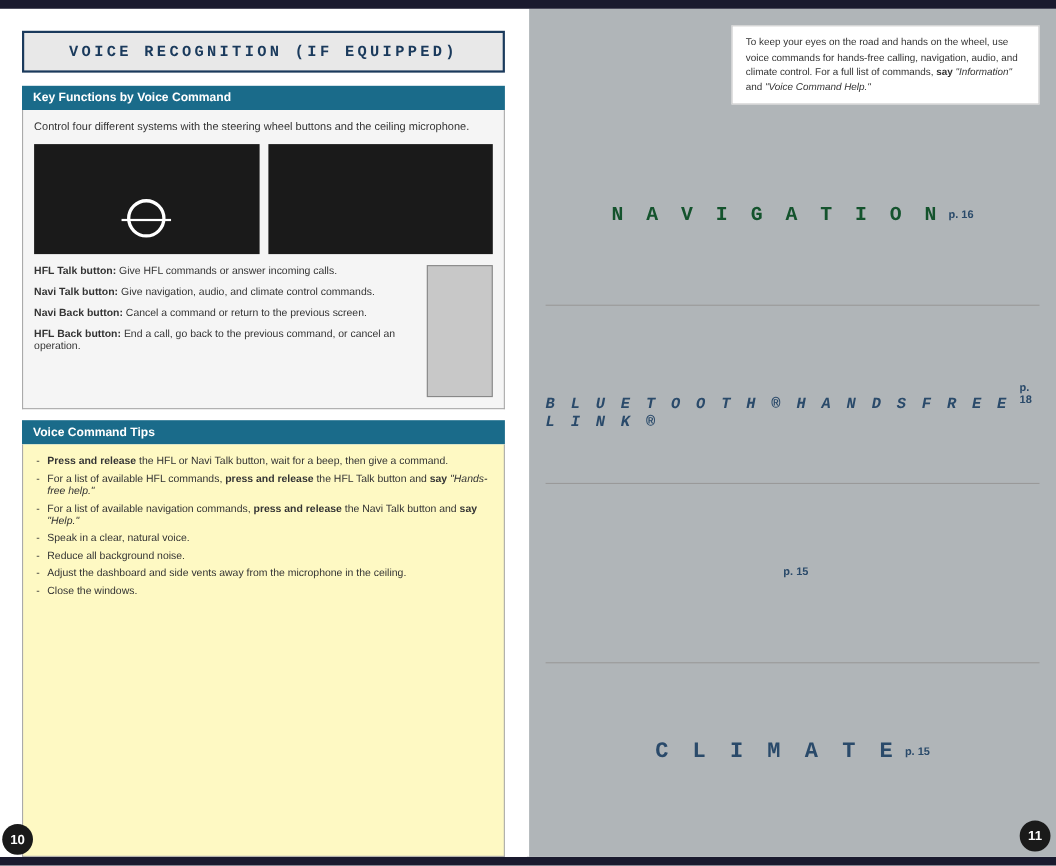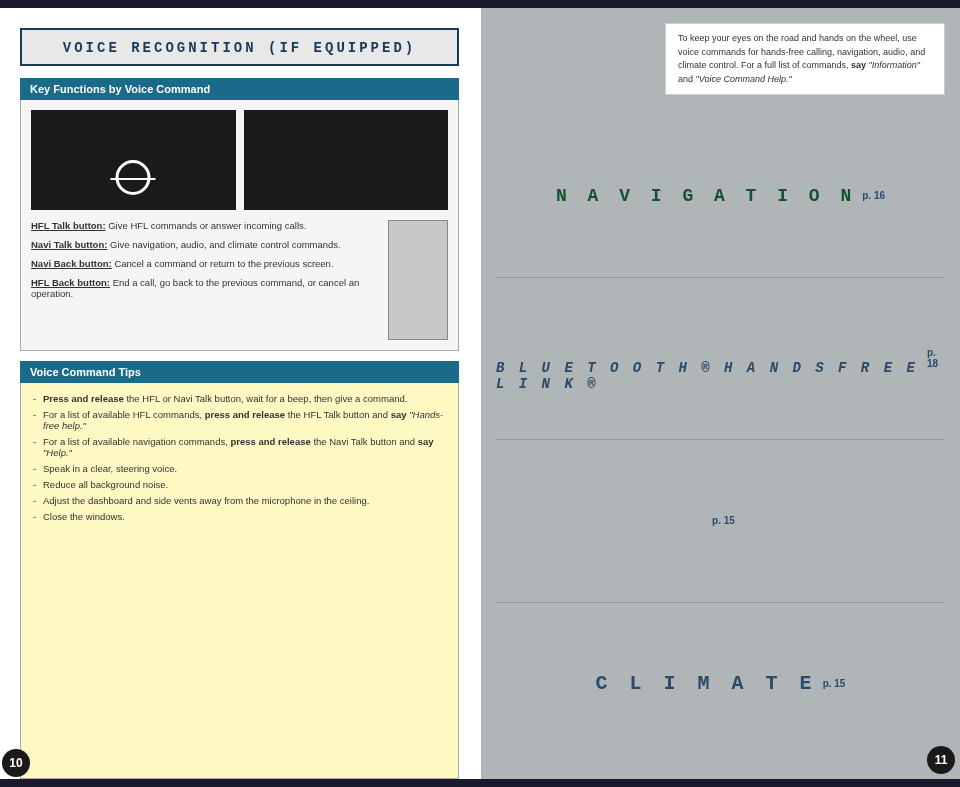--- a/index.html
+++ b/index.html
@@ -126,21 +126,20 @@
       position: relative;
     }
 
     .button-item-text {
       flex: 1;
       padding-right: 10px;
     }
 
     .button-item-text strong {
       font-weight: bold;
-      text-decoration: underline;
     }
 
     
     .voice-tips-header {
       background: #1a6b8a;
       color: #fff;
       padding: 5px 10px;
       font-size: 11px;
       font-weight: bold;
       margin-top: 10px;
@@ -333,20 +332,21 @@
 
     <div class="voice-recognition-title-box">
       <span>VOICE RECOGNITION (if equipped)</span>
     </div>
 
     <div class="key-functions-header">
       <span>Key Functions by Voice Command</span>
     </div>
 
     <div class="key-functions-body">
+      <p class="desc-text">Control four different systems with the steering wheel buttons and the ceiling microphone.</p>
 
       <div class="images-row">
         <div class="img-placeholder">
           <div class="steering-wheel-icon">
             <div class="steering-wheel-circle"></div>
           </div>
         </div>
         <div class="img-placeholder"></div>
       </div>
 
@@ -390,21 +390,21 @@
       <ul>
         <li>
           <strong>Press and release</strong> the HFL or Navi Talk button, wait for a beep, then give a command.
         </li>
         <li>
           For a list of available HFL commands, <strong>press and release</strong> the HFL Talk button and <strong>say</strong> <em>"Hands-free help."</em>
         </li>
         <li>
           For a list of available navigation commands, <strong>press and release</strong> the Navi Talk button and <strong>say</strong> <em>"Help."</em>
         </li>
-        <li>Speak in a clear, steering voice.</li>
+        <li>Speak in a clear, natural voice.</li>
         <li>Reduce all background noise.</li>
         <li>Adjust the dashboard and side vents away from the microphone in the ceiling.</li>
         <li>Close the windows.</li>
       </ul>
     </div>
 
     <div class="page-num-left">10</div>
 
   </div>
 

